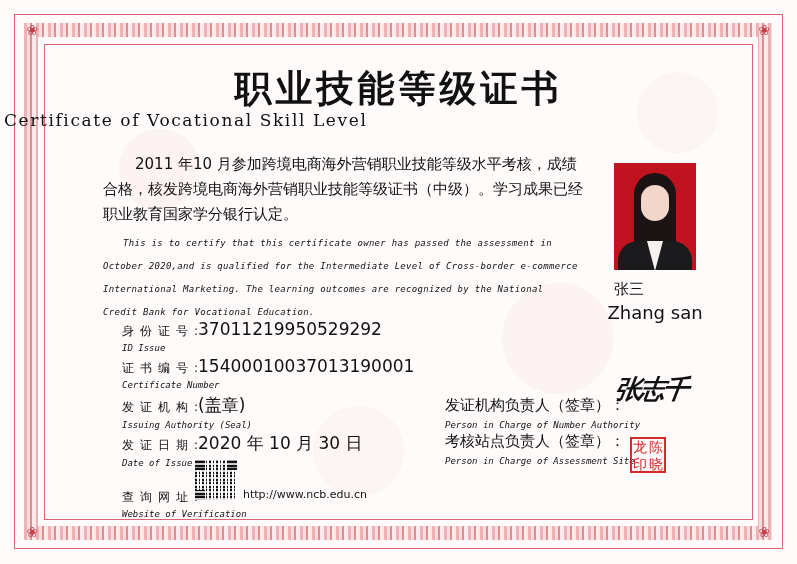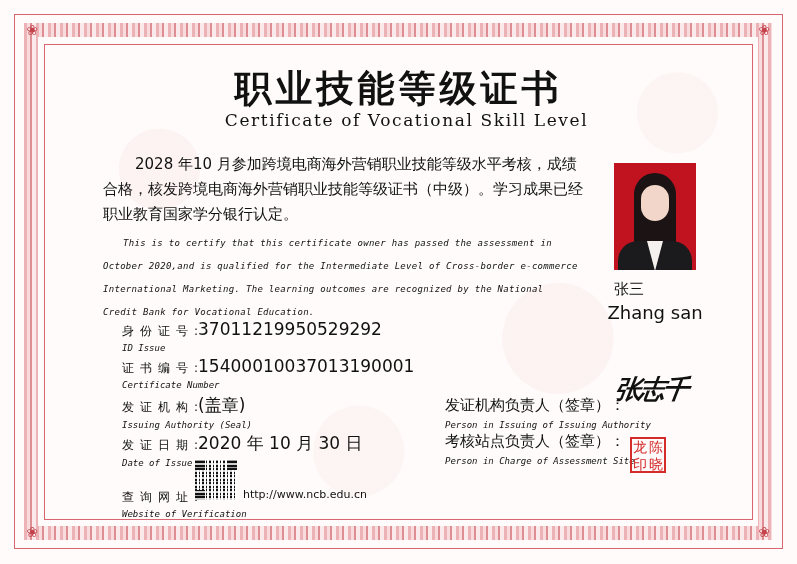--- a/index.html
+++ b/index.html
@@ -12,21 +12,21 @@
       #fefbfa; }
   .border-outer { position:absolute; left:14px; top:14px; width:769px; height:535px; border:1.5px solid #d9666e; box-sizing:border-box; }
   .border-band { position:absolute; left:24px; top:23px; width:748px; height:517px; box-sizing:border-box;
       border:14px solid transparent;
       border-image: repeating-linear-gradient(90deg, #e9a6ab 0 3px, #f6d6d8 3px 6px, #d97a80 6px 8px, #fbe8e9 8px 12px) 14;
       opacity:0.85; }
   .border-inner { position:absolute; left:44px; top:44px; width:709px; height:476px; border:1.5px solid #d9666e; box-sizing:border-box; }
   .corner { position:absolute; width:16px; height:16px; color:#c4424b; font-size:14px; line-height:16px; text-align:center; }
 
   .title-cn { position:absolute; left:0; width:797px; top:64px; text-align:center; font-size:37px; font-weight:bold; letter-spacing:4px; }
-  .title-en { position:absolute; left:0; width:797px; top:110px; text-align:center; font-family:"DejaVu Serif", serif; font-size:17px; letter-spacing:1.6px; padding-left:16px; box-sizing:border-box; }
+  .title-en { position:absolute; left:0; width:797px; top:110px; text-align:left; font-family:"DejaVu Serif", serif; font-size:17px; letter-spacing:1.6px; padding-left:4px; box-sizing:border-box; }
 
   .para-cn { position:absolute; left:103px; top:152px; width:480px; font-size:15px; line-height:25px; text-indent:32px; }
   .para-en { position:absolute; left:103px; top:232px; width:480px; font-family:"DejaVu Sans Mono", monospace; font-style:italic; font-size:9px; line-height:23px; text-indent:20px; letter-spacing:0.3px; }
 
   .field { position:absolute; left:122px; }
   .field .cn { font-size:12px; letter-spacing:0; white-space:nowrap; }
   .field .cn .lbl { letter-spacing:6px; }
   .field .en { font-family:"DejaVu Sans Mono", monospace; font-style:italic; font-size:9px; margin-top:3px; white-space:nowrap; }
   .val { font-size:17px; }
 
@@ -64,21 +64,21 @@
 <div class="border-band"></div>
 <div class="border-inner"></div>
 <div class="corner" style="left:24px;top:22px;">❀</div>
 <div class="corner" style="left:756px;top:22px;">❀</div>
 <div class="corner" style="left:24px;top:524px;">❀</div>
 <div class="corner" style="left:756px;top:524px;">❀</div>
 
 <div class="title-cn">职业技能等级证书</div>
 <div class="title-en">Certificate of Vocational Skill Level</div>
 
-<div class="para-cn">2028 年10 月参加跨境电商海外营销职业技能等级水平考核，成绩合格，核发跨境电商海外营销职业技能等级证书（中级）。学习成果已经职业教育国家学分银行认定。</div>
+<div class="para-cn">2011 年10 月参加跨境电商海外营销职业技能等级水平考核，成绩合格，核发跨境电商海外营销职业技能等级证书（中级）。学习成果已经职业教育国家学分银行认定。</div>
 <div class="para-en">This is to certify that this certificate owner has passed the assessment in October 2020,and is qualified for the Intermediate Level of Cross-border e-commerce International Marketing. The learning outcomes are recognized by the National Credit Bank for Vocational Education.</div>
 
 <div class="field" style="top:319px;">
   <div class="cn"><span class="lbl">身份证号</span><span>:</span><span class="val">37011219950529292</span></div>
   <div class="en">ID Issue</div>
 </div>
 
 <div class="field" style="top:356px;">
   <div class="cn"><span class="lbl">证书编号</span><span>:</span><span class="val">15400010037013190001</span></div>
   <div class="en">Certificate Number</div>
@@ -105,21 +105,21 @@
   <div class="hair"></div>
   <div class="face"></div>
   <div class="suit"></div>
   <div class="shirt"></div>
 </div>
 <div class="name-cn">张三</div>
 <div class="name-en">Zhang san</div>
 
 <div class="sig-block" style="top:396px;">
   <div class="cn">发证机构负责人（签章）：</div>
-  <div class="en">Person in Issuing of Issuing Authority</div>
+  <div class="en">Person in Charge of Number Authority</div>
 </div>
 <div class="signature">张志千</div>
 
 <div class="sig-block" style="top:432px;">
   <div class="cn">考核站点负责人（签章）：</div>
   <div class="en">Person in Charge of Assessment Site</div>
 </div>
 <div class="seal">
   <span>龙</span>
   <span>陈</span>

